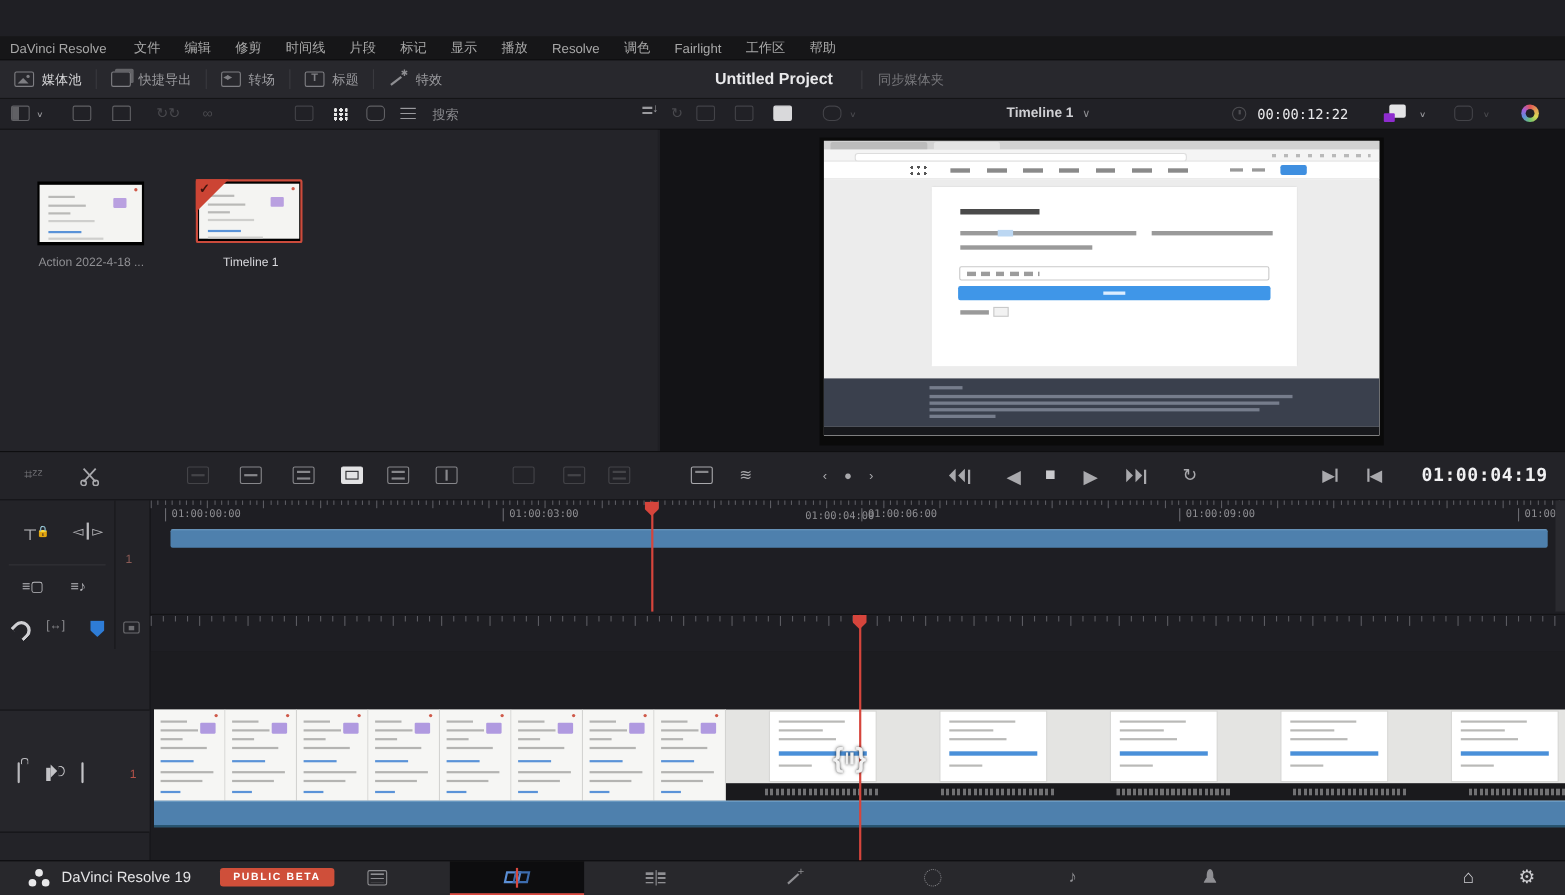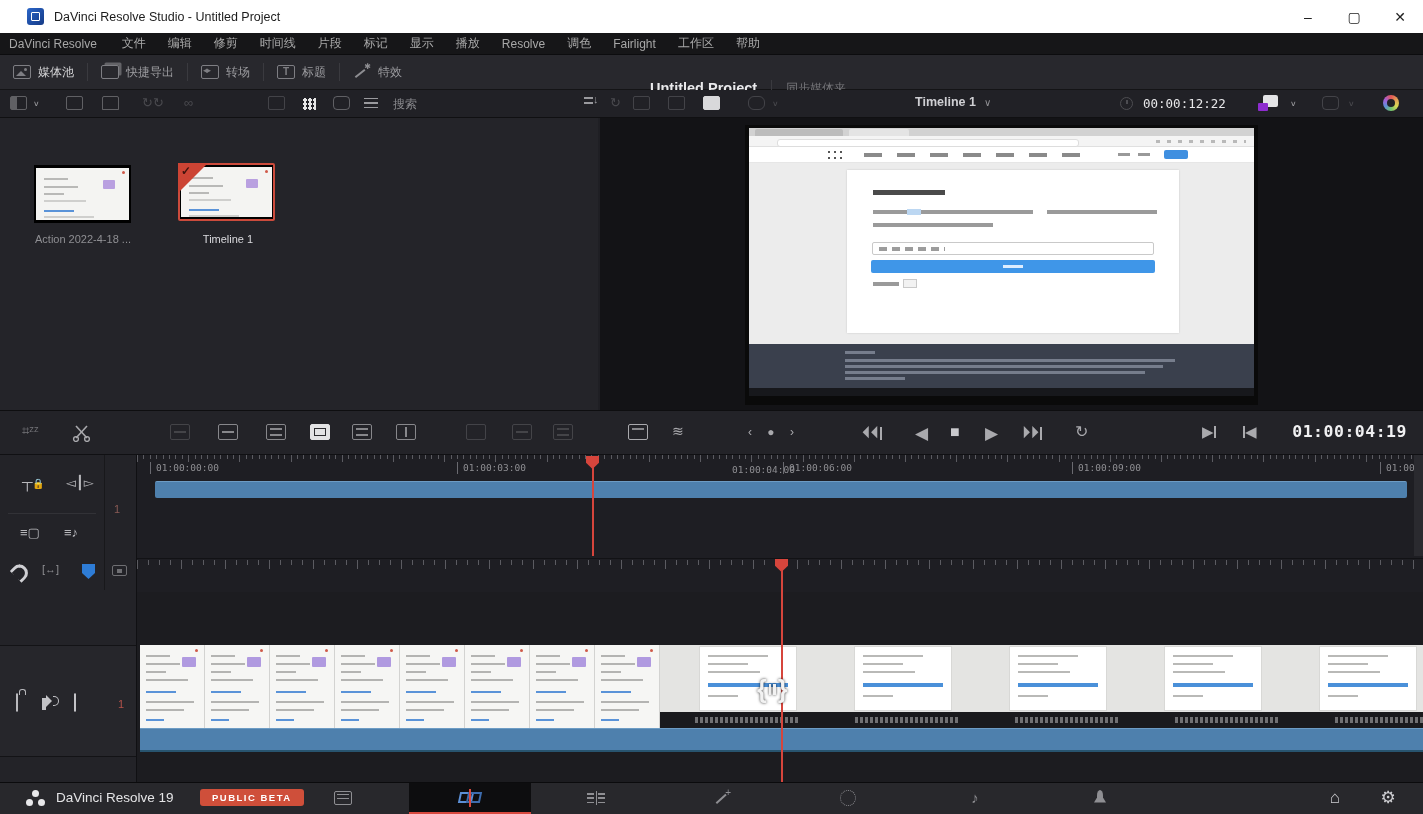--- a/index.html
+++ b/index.html
@@ -228,28 +228,20 @@
   .magnet:before{content:"";position:absolute;left:0;top:0;width:11px;height:11px;border:3px solid #cfcfd3;border-top:none;border-radius:0 0 9px 9px;transform:rotate(-135deg);}
   .jog{letter-spacing:6px;font-size:12px;color:#a9a9ad;}
   .flag-i{width:15px;height:11px;border:1.5px solid #6f6f73;border-radius:2px;position:relative;}
   .flag-i:before{content:"";position:absolute;left:4px;top:2.5px;width:5px;height:4px;background:#6f6f73;}
 </style>
 </head>
 <body>
 
 <div id="app">
 
-  <div class="abs titlebar">
-    <span class="app-ico"></span>
-    <span>DaVinci Resolve Studio - Untitled Project</span>
-    <span class="spacer"></span>
-    <span class="win-btn">–</span>
-    <span class="win-btn">▢</span>
-    <span class="win-btn">✕</span>
-  </div>
 
   <div class="abs menubar">
     <span>DaVinci Resolve</span>
     <span>文件</span>
     <span>编辑</span>
     <span>修剪</span>
     <span>时间线</span>
     <span>片段</span>
     <span>标记</span>
     <span>显示</span>
@@ -279,21 +271,21 @@
     <span class="tb-sep"></span>
     <div class="tb-btn">
       <span class="tb-ico title"></span>
       <span>标题</span>
     </div>
     <span class="tb-sep"></span>
     <div class="tb-btn">
       <span class="wand"></span>
       <span>特效</span>
     </div>
-    <div style="position:absolute;left:650px;top:16px;height:100%;display:flex;align-items:center;">
+    <div style="position:absolute;left:650px;top:0;height:100%;display:flex;align-items:center;gap:12px;">
       <span class="proj-title">Untitled Project</span>
       <span class="proj-status">同步媒体夹</span>
     </div>
   </div>
 
   <div class="abs subbar">
     <span class="sub-ico half" style="left:10px;background:linear-gradient(90deg,#8a8a8e 0 6px,transparent 6px);"></span>
     <span class="chev" style="left:33px;">∨</span>
     <span class="sub-ico half" style="left:66px;"></span>
     <span class="sub-ico half" style="left:102px;border-radius:2px 2px 0 0;"></span>

